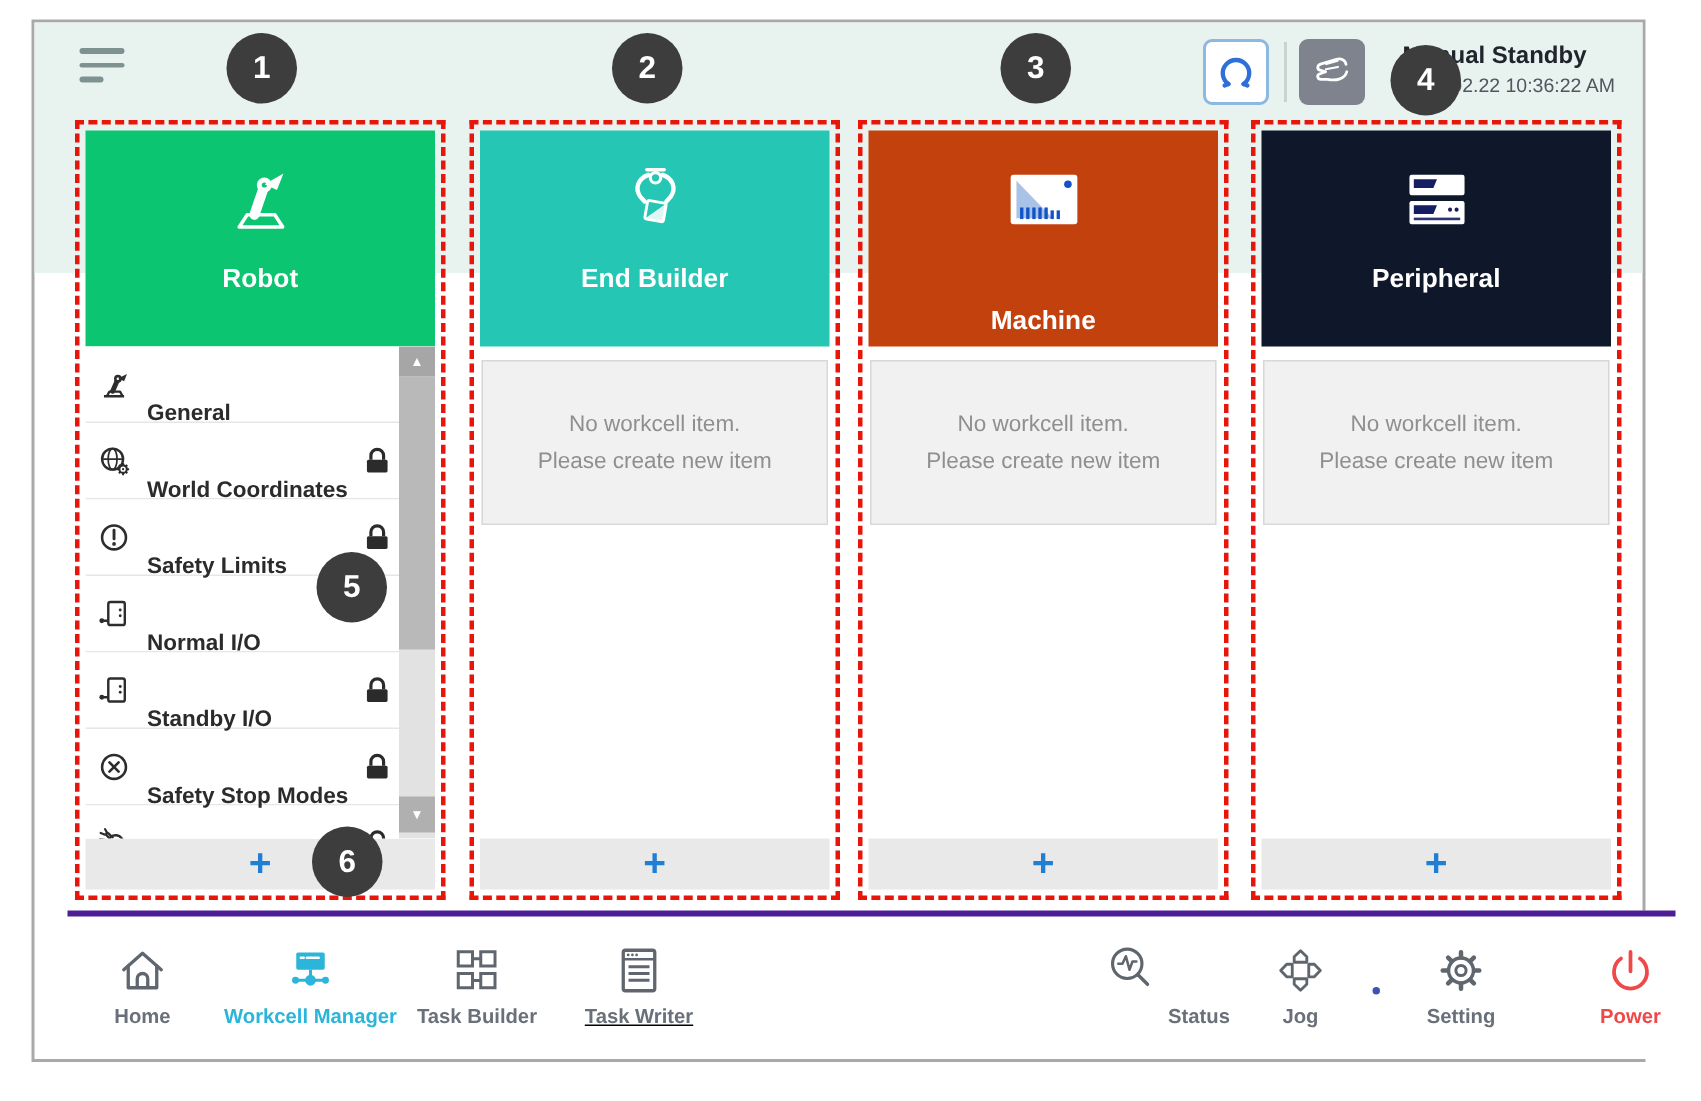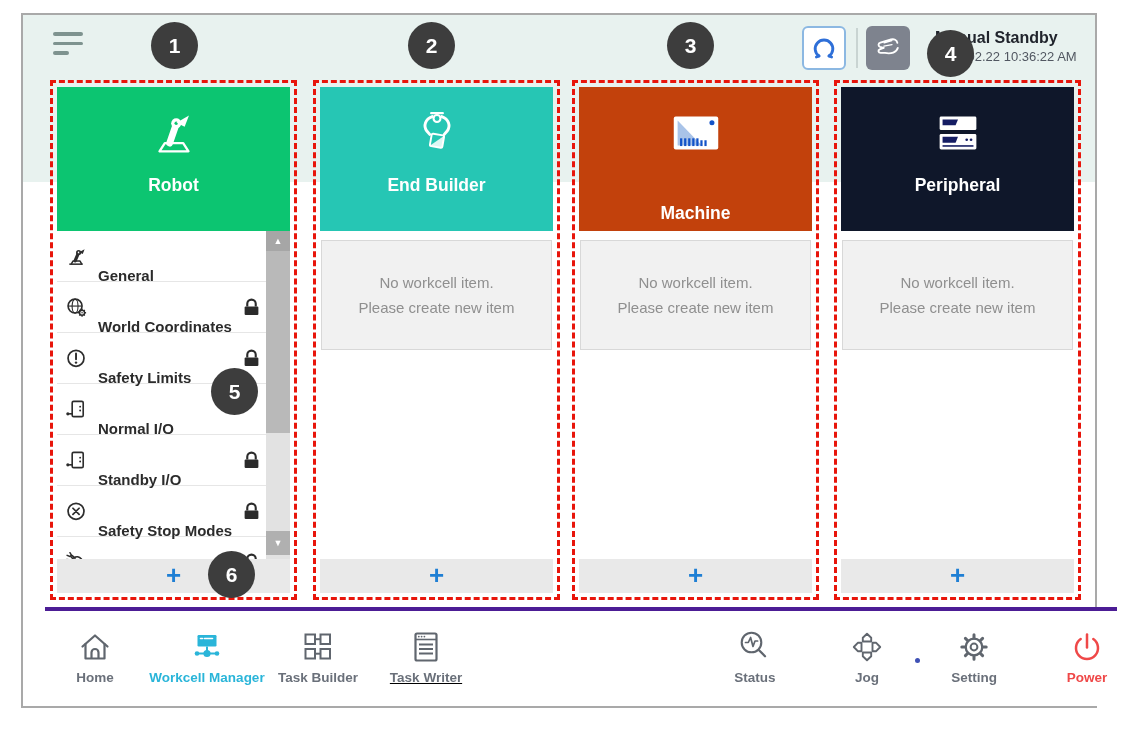--- a/index.html
+++ b/index.html
@@ -318,21 +318,21 @@
       <svg width="40" height="40" viewBox="0 0 40 40">
         <rect x="9.5" y="6.5" width="21" height="27" rx="1.5" fill="none" stroke="#60666e" stroke-width="2.2"></rect>
         <path d="M9.5,12.5 H30.5" stroke="#60666e" stroke-width="1.6"></path>
         <circle cx="12.8" cy="9.6" r="0.9" fill="#60666e"></circle>
           <circle cx="15.6" cy="9.6" r="0.9" fill="#60666e"></circle>
           <circle cx="18.4" cy="9.6" r="0.9" fill="#60666e"></circle>
         <path d="M13,17.5 h14 M13,22 h14 M13,26.5 h14" stroke="#60666e" stroke-width="1.9"></path>
       </svg>
       <div class="navlabel">Task Writer</div>
     </div>
-    <div class="navitem" style="left:645px;">
+    <div class="navitem" style="left:645px;text-align:right;">
       <svg width="40" height="40" viewBox="0 0 40 40">
         <circle cx="16.5" cy="15.5" r="9.8" fill="none" stroke="#60666e" stroke-width="2.1"></circle>
         <path d="M10.5,15.5 h2.8 l2.3,-5 2.4,9 2,-5.5 h2.6" fill="none" stroke="#60666e" stroke-width="1.7" stroke-linejoin="round" stroke-linecap="round"></path>
         <path d="M23.8,23 L30,29.2" stroke="#60666e" stroke-width="2.3" stroke-linecap="round"></path>
       </svg>
       <div class="navlabel">Status</div>
     </div>
     <div class="navitem" style="left:757px;">
       <svg width="40" height="40" viewBox="0 0 40 40">
         <path d="M15.8,14.5 V10.8 L20,6.8 L24.2,10.8 V14.5 Z" fill="none" stroke="#60666e" stroke-width="1.9" stroke-linejoin="round"></path>

